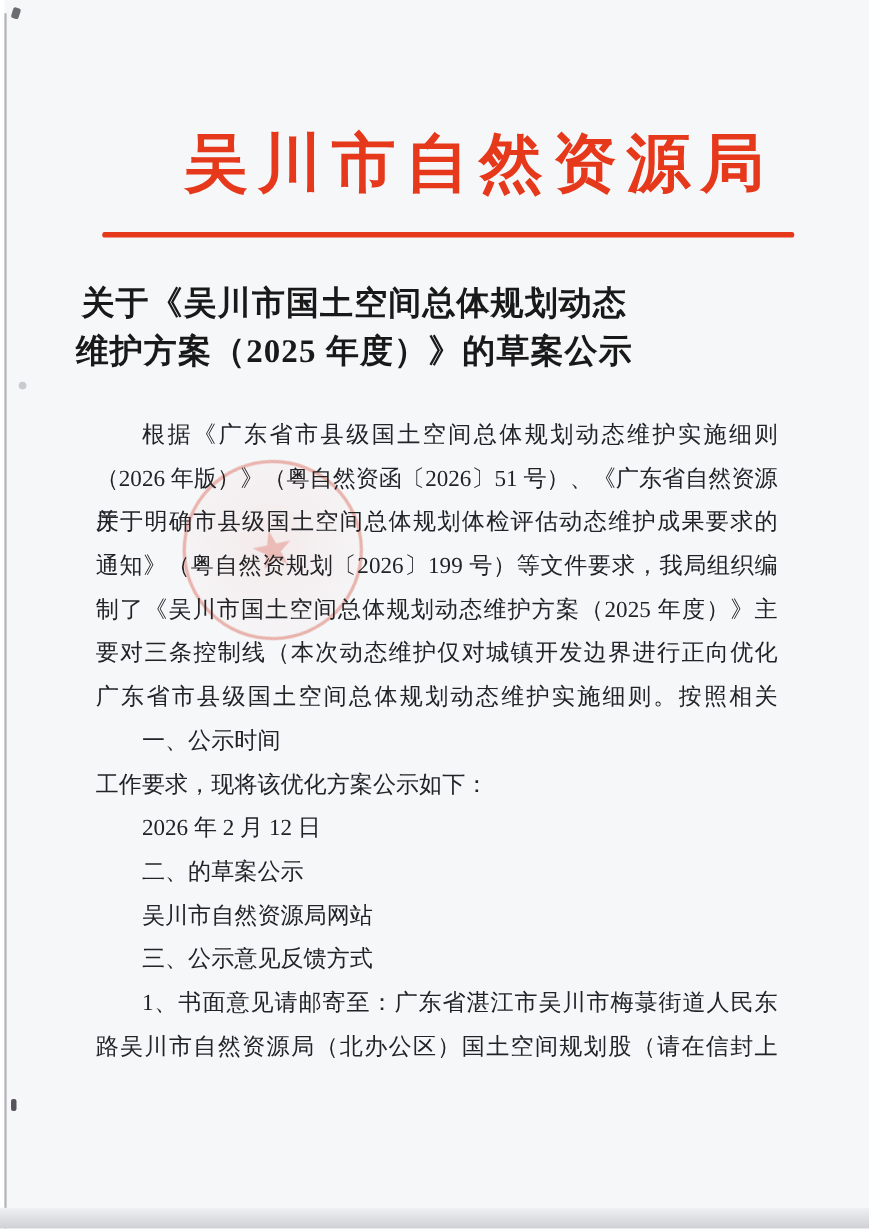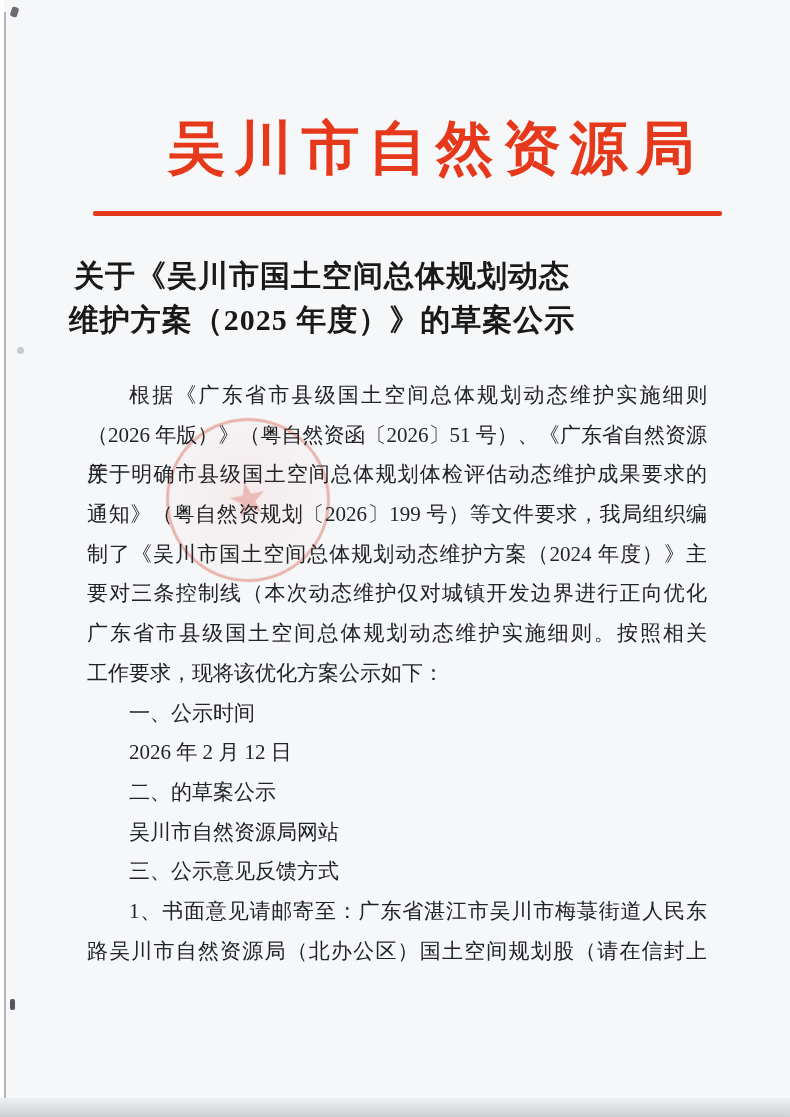--- a/index.html
+++ b/index.html
@@ -111,25 +111,25 @@
 
   <div class="seal">
     <span class="seal-star">★</span>
   </div>
 
   <div class="body-text">
     <div class="line j i">根据《广东省市县级国土空间总体规划动态维护实施细则</div>
     <div class="line j">（2026 年版）》（粤自然资函〔2026〕51 号）、《广东省自然资源厅</div>
     <div class="line j">关于明确市县级国土空间总体规划体检评估动态维护成果要求的</div>
     <div class="line j">通知》（粤自然资规划〔2026〕199 号）等文件要求，我局组织编</div>
-    <div class="line j">制了《吴川市国土空间总体规划动态维护方案（2024 年度）》主</div>
+    <div class="line j">制了《吴川市国土空间总体规划动态维护方案（2025 年度）》主</div>
     <div class="line j">要对三条控制线（本次动态维护仅对城镇开发边界进行正向优化</div>
     <div class="line j">广东省市县级国土空间总体规划动态维护实施细则。按照相关</div>
+    <div class="line i">一、公示时间</div>
     <div class="line">工作要求，现将该优化方案公示如下：</div>
-    <div class="line i">一、公示时间</div>
     <div class="line i">2026 年 2 月 12 日</div>
     <div class="line i">二、的草案公示</div>
     <div class="line i">吴川市自然资源局网站</div>
     <div class="line i">三、公示意见反馈方式</div>
     <div class="line j i">1、书面意见请邮寄至：广东省湛江市吴川市梅菉街道人民东</div>
     <div class="line j">路吴川市自然资源局（北办公区）国土空间规划股（请在信封上</div>
   </div>
 
 </div>
 

